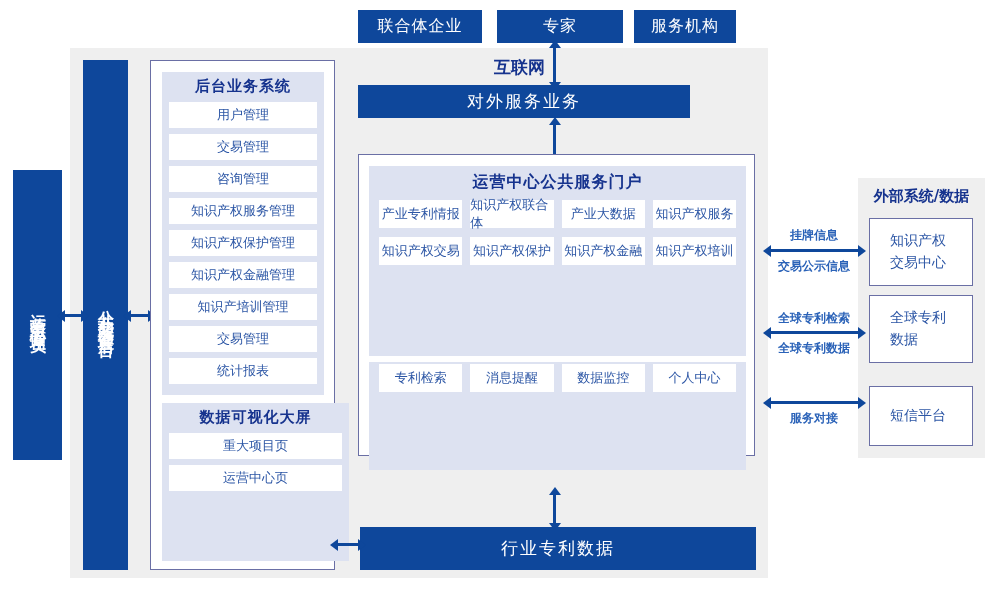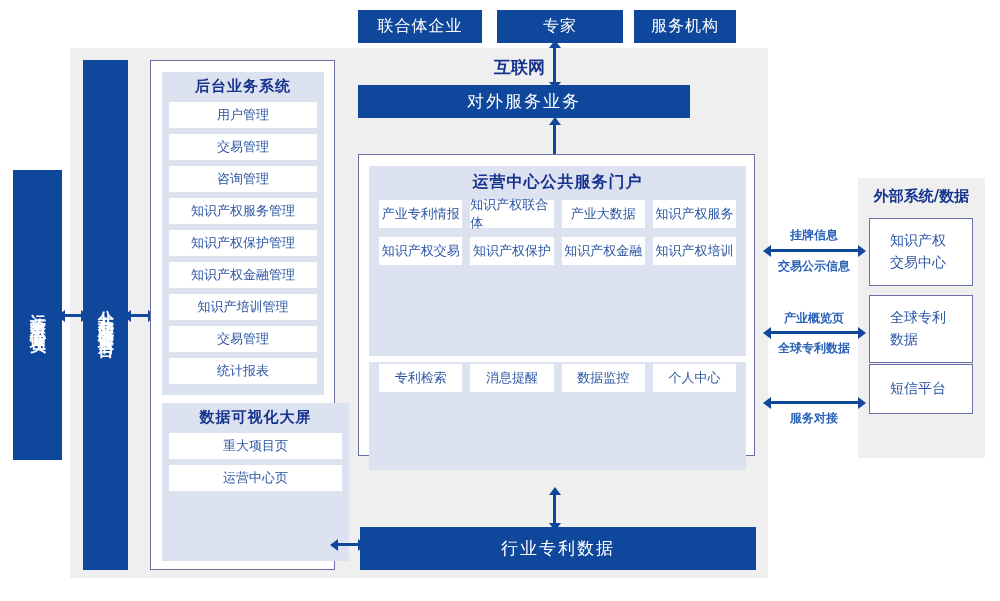--- a/index.html
+++ b/index.html
@@ -122,29 +122,29 @@
   <div class="ah" style="left:337px;top:543px;width:22px"></div>
 
   <div class="abs extpanel" style="left:858px;top:178px;width:127px;height:280px">
     <div class="ext-title" style="margin-top:4px">外部系统/数据</div>
     <div class="extbox" style="left:11px;top:40px;width:104px;height:68px">
       <span>知识产权交易中心</span>
     </div>
     <div class="extbox" style="left:11px;top:117px;width:104px;height:68px">
       <span>全球专利数据</span>
     </div>
-    <div class="extbox" style="left:11px;top:186px;width:104px;height:50px">
+    <div class="extbox" style="left:11px;top:208px;width:104px;height:60px">
       <span>短信平台</span>
     </div>
   </div>
 
   <div class="rlabel" style="top:227px">挂牌信息</div>
   <div class="ah" style="left:770px;top:249px;width:89px"></div>
   <div class="rlabel" style="top:258px">交易公示信息</div>
 
-  <div class="rlabel" style="top:310px">产业概览页</div>
+  <div class="rlabel" style="top:310px">全球专利检索</div>
   <div class="ah" style="left:770px;top:331px;width:89px"></div>
   <div class="rlabel" style="top:340px">全球专利数据</div>
 
   <div class="ah" style="left:770px;top:401px;width:89px"></div>
   <div class="rlabel" style="top:410px">服务对接</div>
 
 </div>
 
 </body></html>

